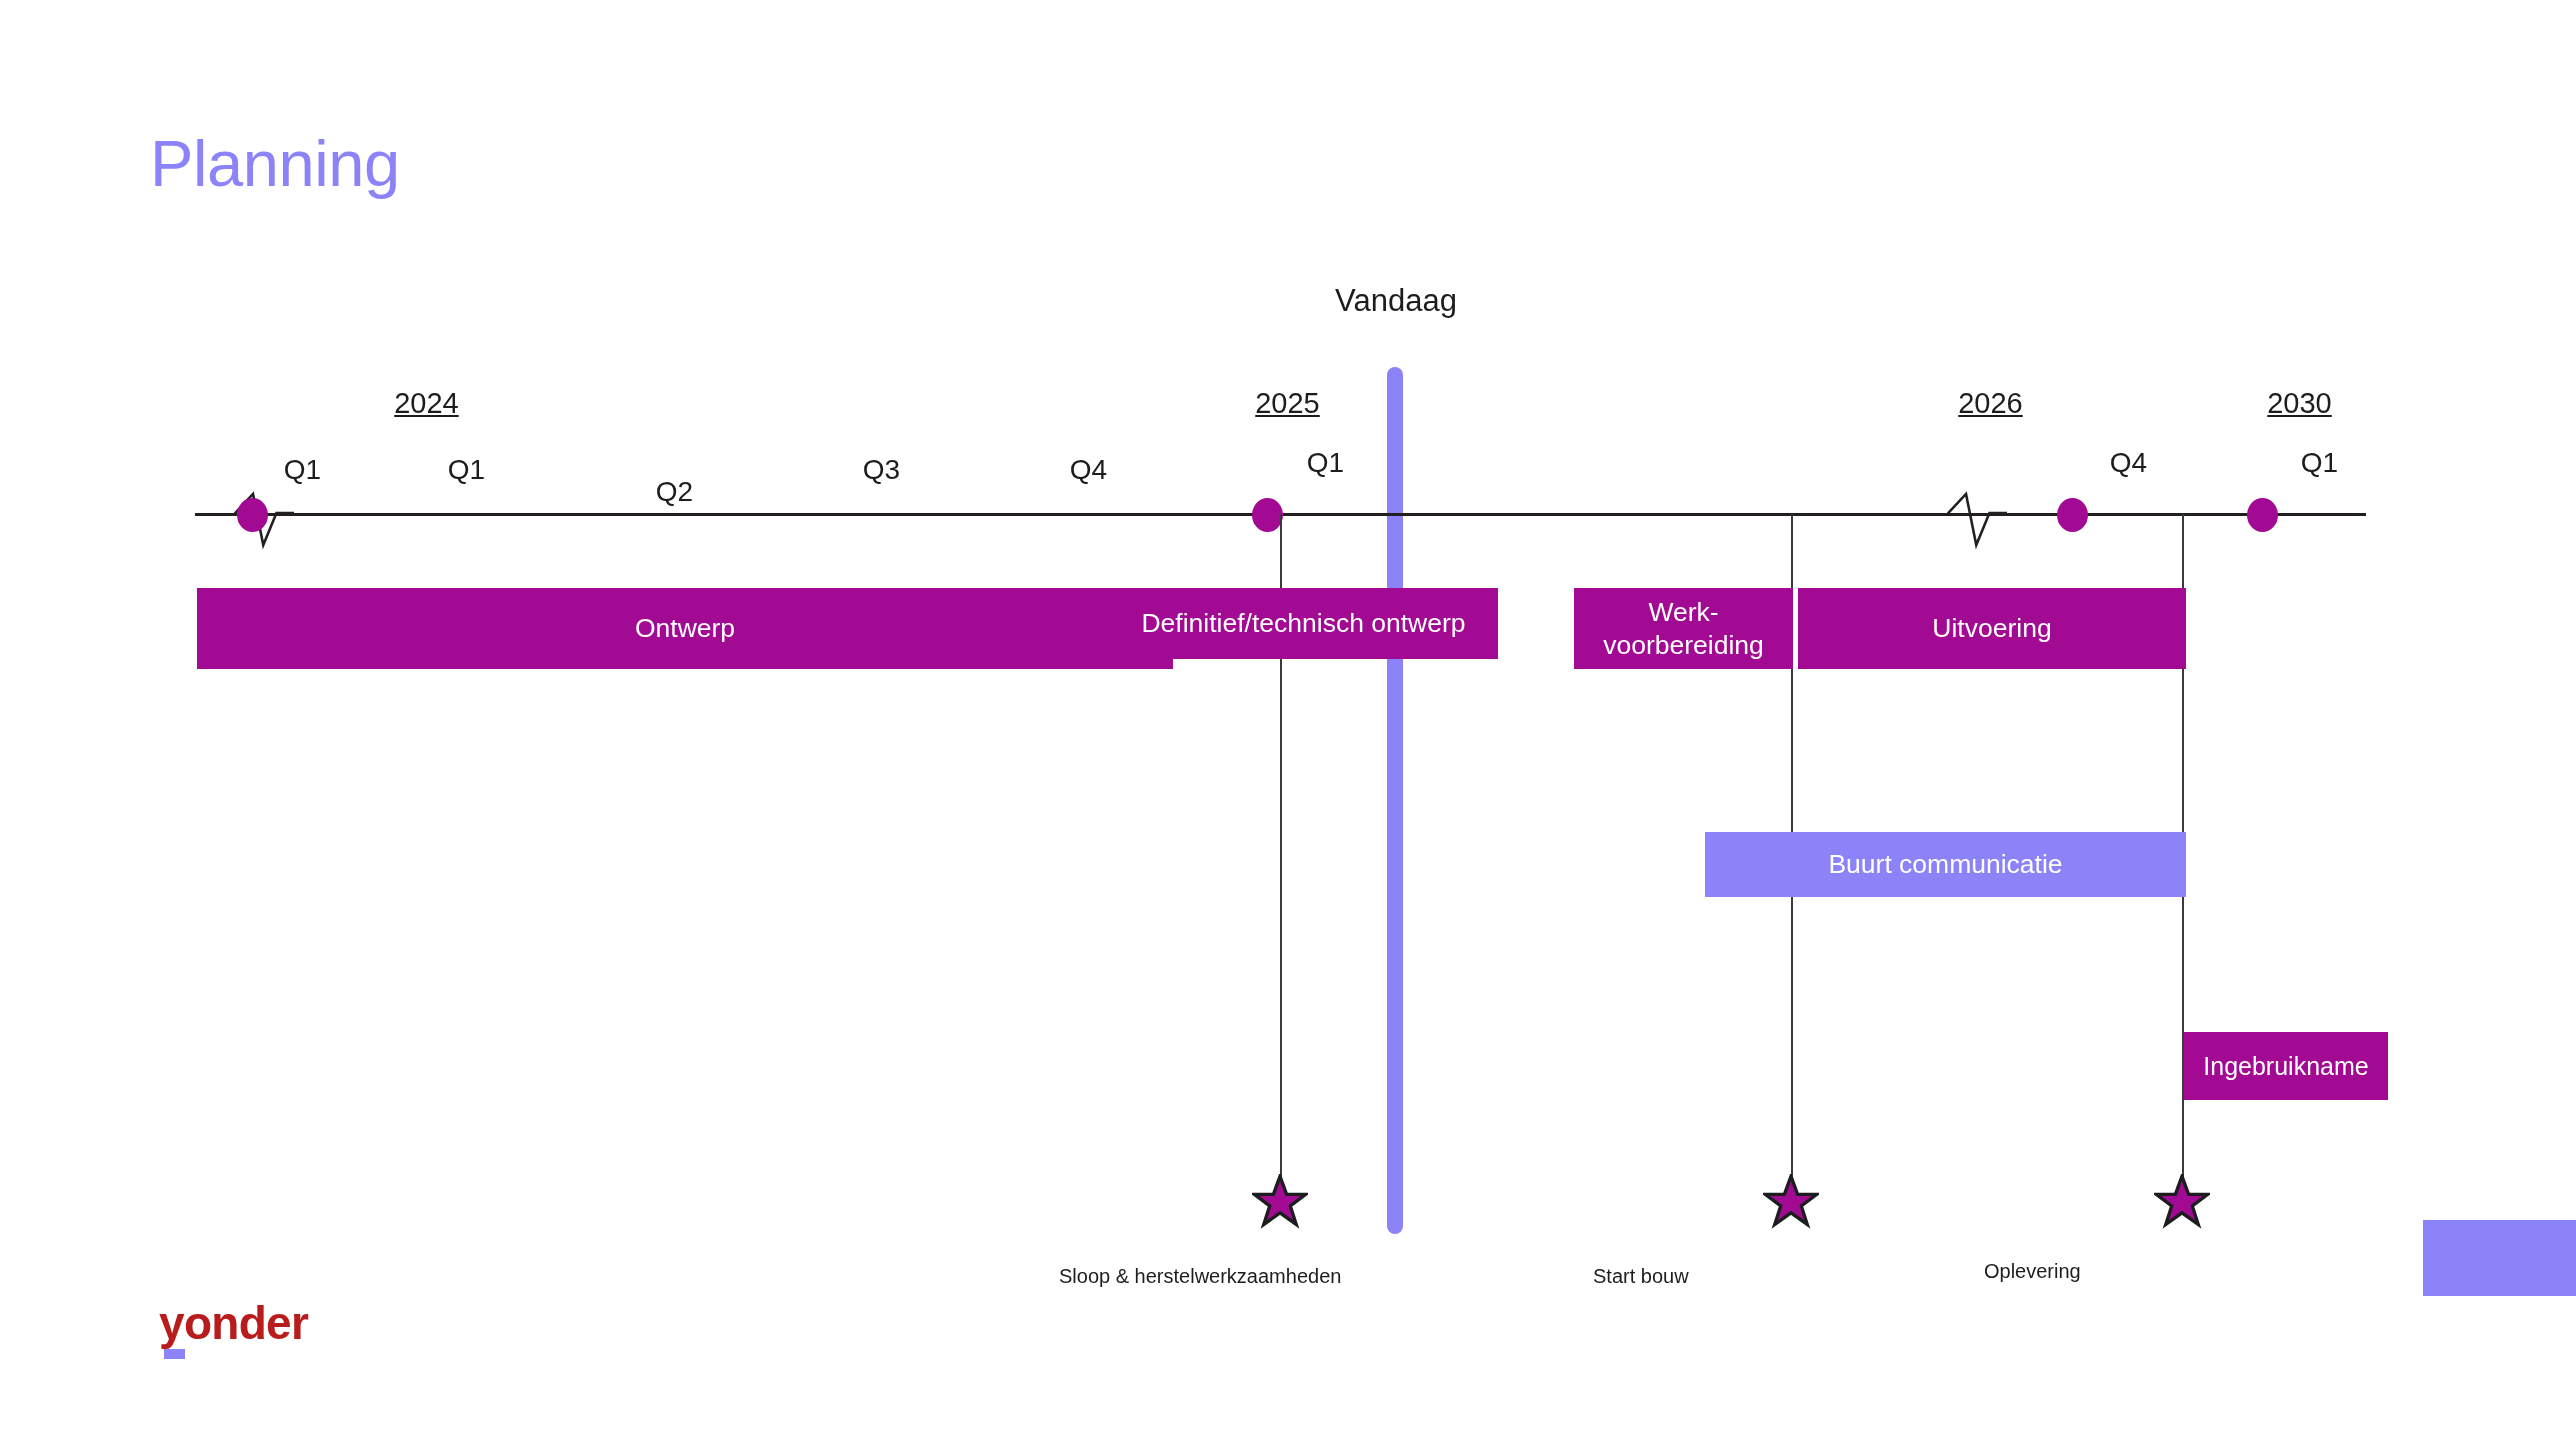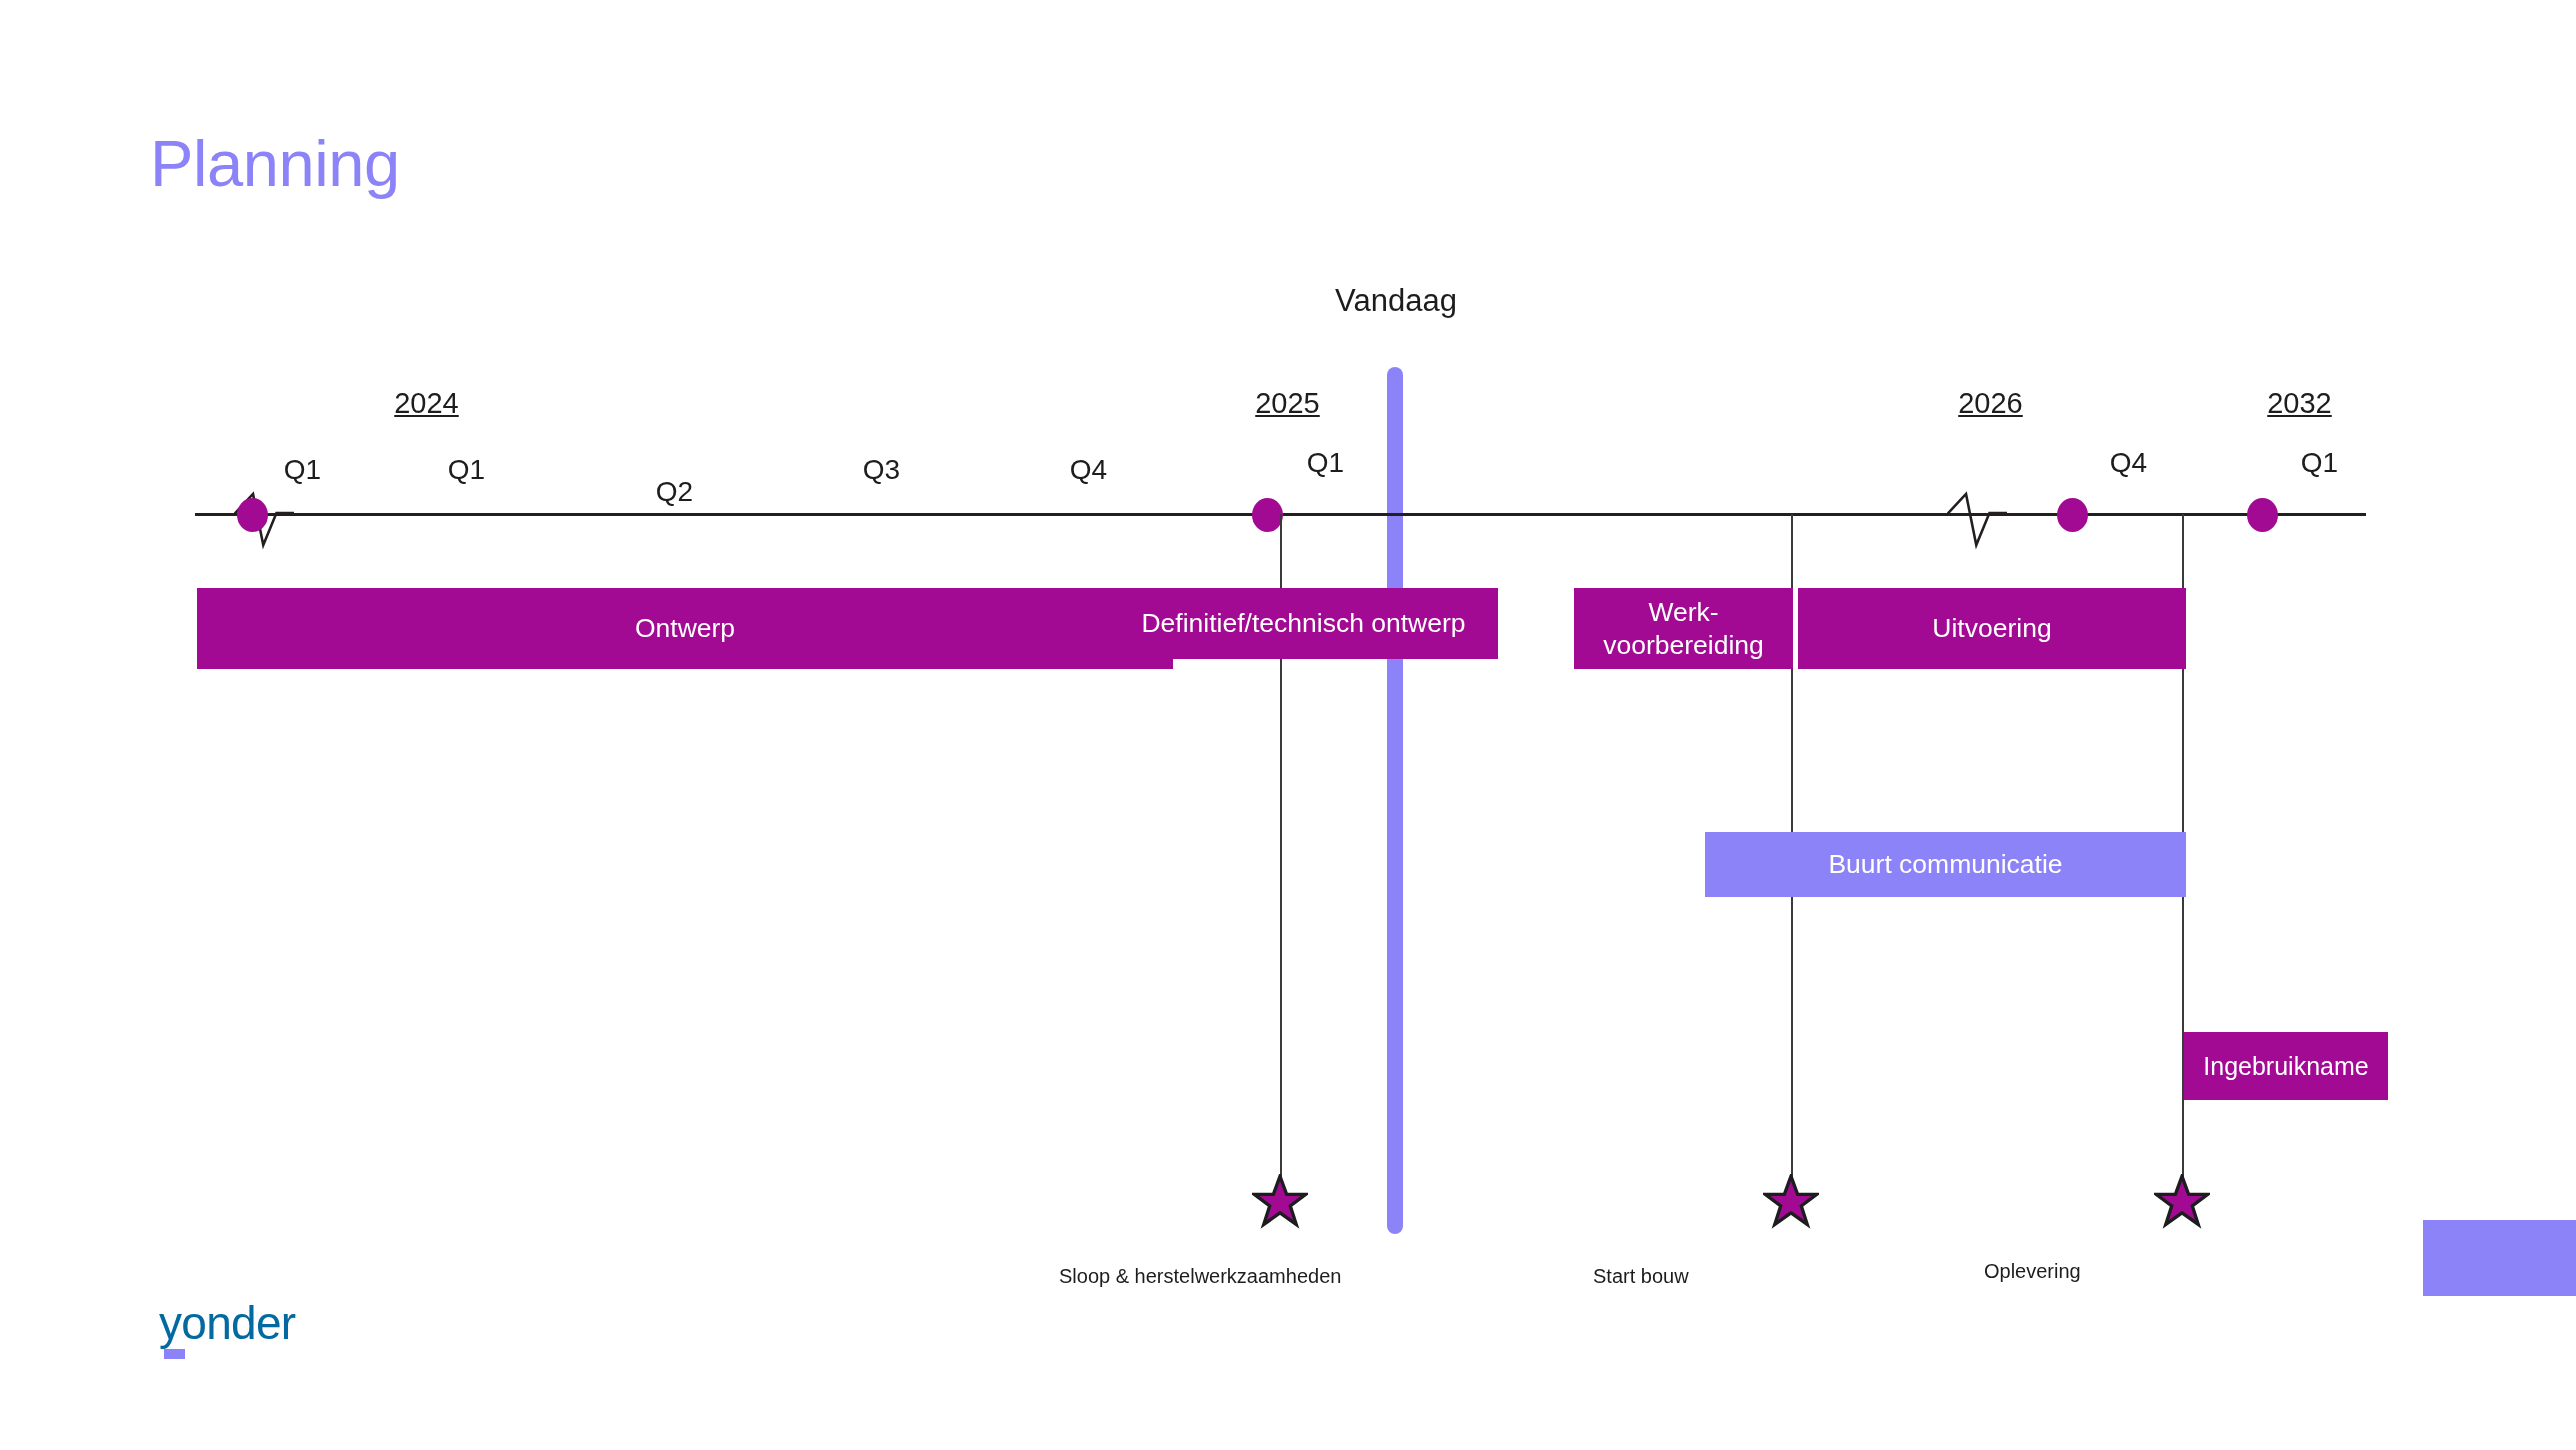--- a/index.html
+++ b/index.html
@@ -139,23 +139,23 @@
     height: 76px;
     background: #8b83f7;
   }
 
   
   #logo {
     position: absolute;
     left: 159px;
     top: 1300px;
     font-size: 46px;
-    font-weight: 400;
+    font-weight: 700;
     letter-spacing: -0.7px;
-    color: #0369a1;
+    color: #b91c1c;
     line-height: 1;
   }
   #logo-accent {
     position: absolute;
     left: 164px;
     top: 1349px;
     width: 20.6px;
     height: 9.6px;
     background: #8b83f7;
   }
@@ -177,21 +177,21 @@
 </div>
 <div class="axis-break" style="left:1947px;">
   <svg width="60" height="63" viewBox="0 0 82 86">
     <polyline points="0,36 26,8 40,78 58,34 82,34" fill="none" stroke="#231f20" stroke-width="3.5"></polyline>
   </svg>
 </div>
 
 <div class="year-label" style="left:353px;  top:387px;">2024</div>
 <div class="year-label" style="left:1214px; top:387px;">2025</div>
 <div class="year-label" style="left:1917px; top:387px;">2026</div>
-<div class="year-label" style="left:2226px; top:387px;">2032</div>
+<div class="year-label" style="left:2226px; top:387px;">2030</div>
 
 <div class="quarter-label" style="left:203px;  top:454px;">Q1</div>
 <div class="quarter-label" style="left:367px;  top:454px;">Q1</div>
 <div class="quarter-label" style="left:575px;  top:454px;margin-top:22px;">Q2</div>
 <div class="quarter-label" style="left:782px; top:454px;">Q3</div>
 <div class="quarter-label" style="left:989px; top:454px;">Q4</div>
 <div class="quarter-label" style="left:1226px; top:447px;">Q1</div>
 <div class="quarter-label" style="left:2029px; top:447px;">Q4</div>
 <div class="quarter-label" style="left:2220px; top:447px;">Q1</div>
 

